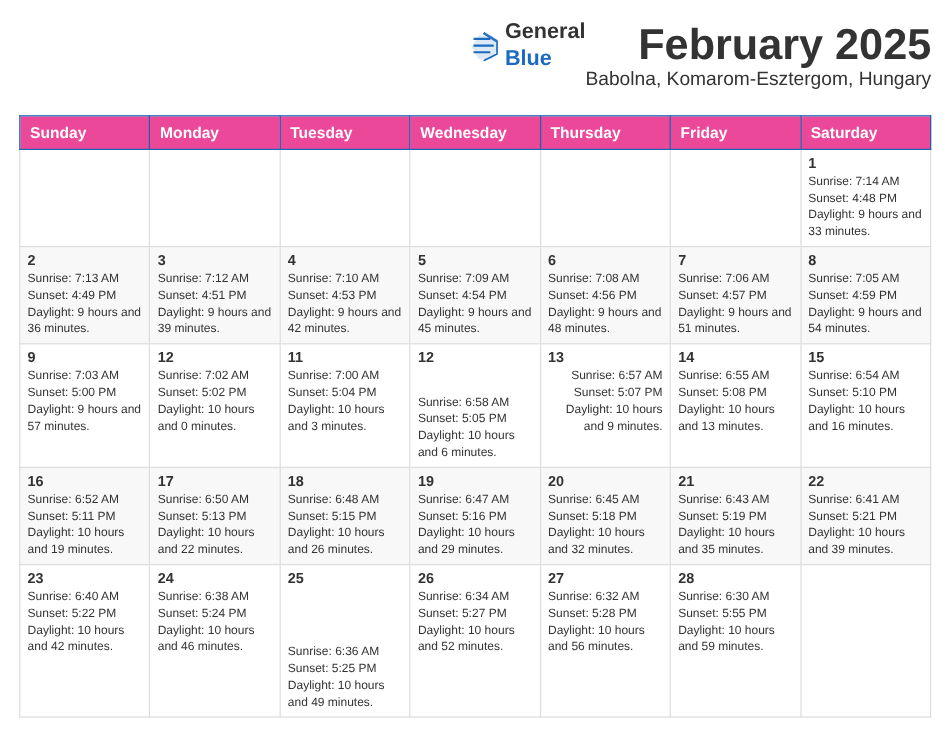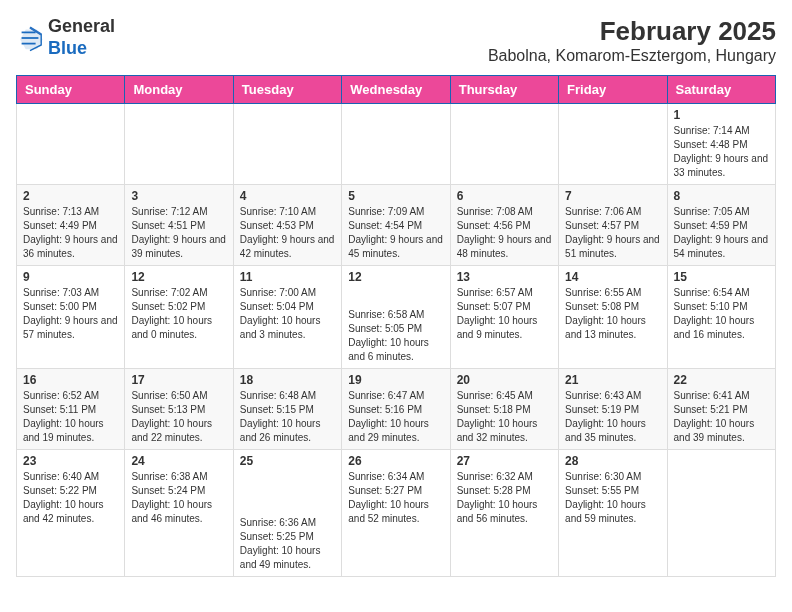--- a/index.html
+++ b/index.html
@@ -5,23 +5,23 @@
     * { box-sizing: border-box; margin: 0; padding: 0; }
     body {
       font-family: Arial, sans-serif;
       background: #fff;
       width: 792px;
       min-height: 612px;
       padding: 16px;
     }
     .header-section {
       display: flex;
-      justify-content: space-between;
+      justify-content: flex-end;
       align-items: flex-start;
-      margin-bottom: 10px;
+      margin-bottom: 20px;
     }
     .logo {
       display: flex;
       align-items: center;
     }
     .logo-text {
       font-size: 18px;
       font-weight: bold;
       line-height: 1.2;
     }
@@ -29,21 +29,21 @@
     .logo-blue { color: #1a6bbf; }
     .logo-icon {
       width: 28px;
       height: 28px;
       margin-right: 4px;
     }
     .title-section {
       text-align: right;
     }
     .calendar-title {
-      font-size: 26px;
+      font-size: 36px;
       font-weight: bold;
       color: #333;
     }
     .calendar-subtitle {
       font-size: 16px;
       color: #333;
     }
     .calendar {
       width: 100%;
       border-collapse: collapse;
@@ -201,21 +201,21 @@
 Daylight: 10 hours and 3 minutes.</div>
         </td>
         <td>
           <span class="day-number">12</span>
           <div class="day-info" style="white-space: pre-line; margin-top: 24px;">Sunrise: 6:58 AM
 Sunset: 5:05 PM
 Daylight: 10 hours and 6 minutes.</div>
         </td>
         <td>
           <span class="day-number">13</span>
-          <div class="day-info" style="white-space: pre-line;">Sunrise: 6:57 AM
+          <div class="day-info" style="white-space: pre-line; text-align: right;">Sunrise: 6:57 AM
 Sunset: 5:07 PM
 Daylight: 10 hours and 9 minutes.</div>
         </td>
         <td>
           <span class="day-number">14</span>
           <div class="day-info" style="white-space: pre-line;">Sunrise: 6:55 AM
 Sunset: 5:08 PM
 Daylight: 10 hours and 13 minutes.</div>
         </td>
         <td>

